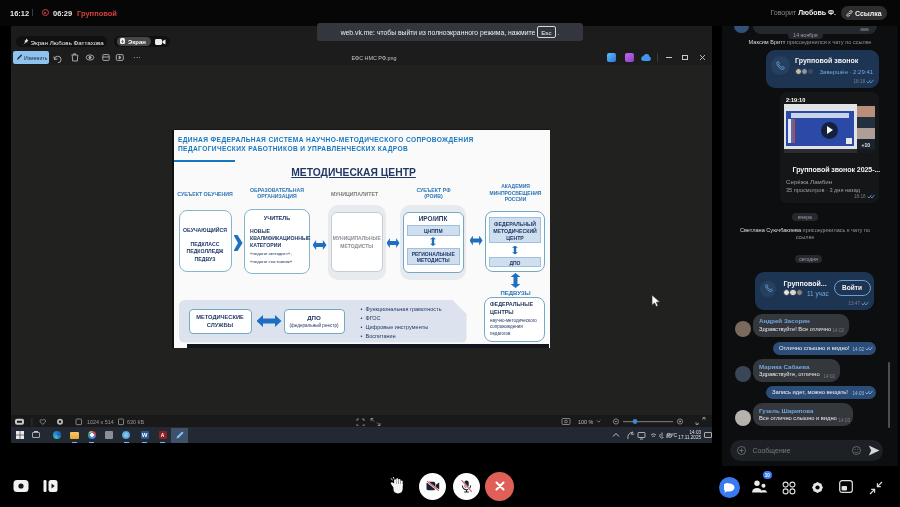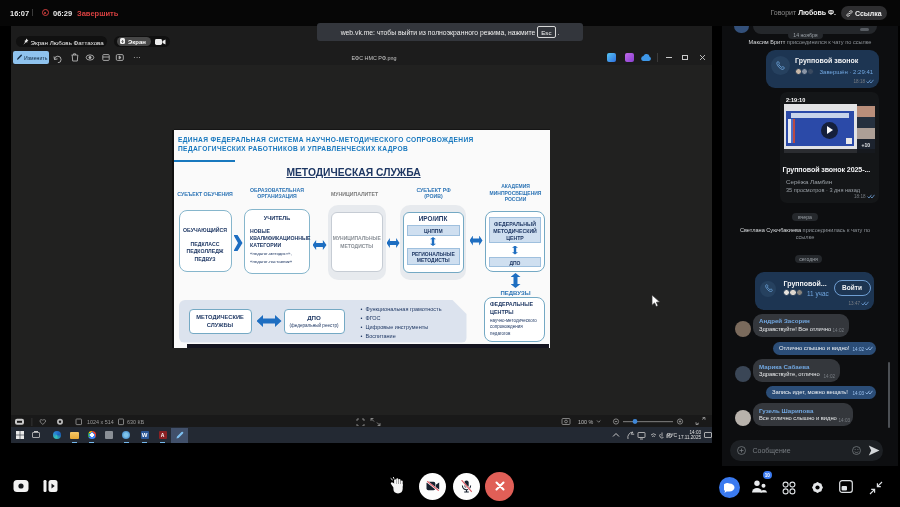--- a/index.html
+++ b/index.html
@@ -21,26 +21,26 @@
 .bubout{background:#2b4d77;border-radius:9px}
 .nm{left:6px;top:3.5px;font-size:6.2px;color:#71a7e0;white-space:nowrap}
 .tx{left:6px;top:12px;font-size:5.8px;color:#e6e8ea;white-space:nowrap;letter-spacing:-0.05px}
 .txo{left:6px;top:3px;font-size:5.9px;color:#eef1f4;white-space:nowrap;letter-spacing:-0.05px}
 .time{font-size:4.6px;color:#797e84}
 .time2{font-size:4.6px;color:#9cc2ef}
 </style>
 </head><body>
 
 <div class="abs" style="left:0;top:0;width:900px;height:26px;background:#060606;z-index:40"></div>
-<div class="abs b" style="left:10px;top:8.5px;font-size:7.5px;color:#e8e8e8;z-index:41">16:07</div>
+<div class="abs b" style="left:10px;top:8.5px;font-size:7.5px;color:#e8e8e8;z-index:41">16:12</div>
 <div class="abs" style="left:32px;top:9px;width:1px;height:7px;background:#3a3a3a;z-index:41"></div>
 <div class="abs" style="left:41.5px;top:9px;width:7px;height:7px;border-radius:50%;border:1.1px solid #d23f3f;z-index:41"></div>
 <div class="abs" style="left:44px;top:11.5px;width:2px;height:2px;border-radius:50%;background:#d23f3f;z-index:41"></div>
 <div class="abs b" style="left:53px;top:8.5px;font-size:7.5px;color:#e8e8e8;z-index:41">06:29</div>
-<div class="abs b" style="left:77px;top:8.5px;font-size:7.5px;color:#d64040;z-index:41">Завершить</div>
+<div class="abs b" style="left:77px;top:8.5px;font-size:7.5px;color:#d64040;z-index:41">Групповой</div>
 <div class="abs" style="right:64px;top:9px;font-size:7px;color:#8b8b8b;z-index:41;white-space:nowrap">Говорит <span class="b" style="color:#f0f0f0">Любовь Ф.</span></div>
 <div class="abs" style="left:841px;top:6px;width:46px;height:14px;background:#2e2e30;border-radius:7px;z-index:41">
   <svg class="abs" style="left:5px;top:3.5px" width="7" height="7" viewBox="0 0 7 7">
       <path d="M2.8 4.2 L4.2 2.8 M2.2 3.4 L1.2 4.4 a1.1 1.1 0 0 0 1.6 1.6 L3.8 5 M3.2 2 L4.2 1 a1.1 1.1 0 0 1 1.6 1.6 L4.8 3.6" stroke="#e8e8e8" stroke-width="0.9" fill="none" stroke-linecap="round"></path>
     </svg>
   <div class="abs b" style="left:14px;top:3.5px;font-size:7px;color:#f0f0f0">Ссылка</div>
 </div>
 
 <div id="screen" class="abs" style="left:11px;top:26px;width:701px;height:417px;background:#1c1c1c;z-index:1">
 
@@ -83,21 +83,21 @@
   <div class="abs" style="left:646px;top:27px;width:1px;height:9px;background:#3a3a3a"></div>
     <div class="abs" style="left:655px;top:31px;width:6px;height:1px;background:#c9c9c9"></div>
   <div class="abs" style="left:671px;top:28.5px;width:5.5px;height:5.5px;border:1px solid #c9c9c9"></div>
   <svg class="abs" style="left:688px;top:28px" width="7" height="7" viewBox="0 0 7 7">
       <path d="M1 1 L6 6 M6 1 L1 6" stroke="#c9c9c9" stroke-width="0.9"></path>
     </svg>
 
   <div id="slide" class="abs" style="left:162.5px;top:104px;width:376px;height:217.5px;background:#fafafa;box-shadow:-2px 0 0 #101010,0 -1px 0 #151515">
     <div class="abs b" style="left:4.5px;top:4.5px;width:320px;font-size:6.6px;line-height:9.6px;color:#1878be;letter-spacing:0.38px">ЕДИНАЯ ФЕДЕРАЛЬНАЯ СИСТЕМА НАУЧНО-МЕТОДИЧЕСКОГО СОПРОВОЖДЕНИЯ<br>ПЕДАГОГИЧЕСКИХ РАБОТНИКОВ И УПРАВЛЕНЧЕСКИХ КАДРОВ</div>
     <div class="abs" style="left:0;top:29.5px;width:61px;height:2.5px;background:#1878be"></div>
-    <div class="abs b" style="left:100px;top:37px;width:160px;text-align:center;font-size:10.3px;color:#1f3864;text-decoration:underline">МЕТОДИЧЕСКАЯ СЛУЖБА</div>
+    <div class="abs b" style="left:100px;top:37px;width:160px;text-align:center;font-size:10.3px;color:#1f3864;text-decoration:underline">МЕТОДИЧЕСКАЯ ЦЕНТР</div>
 
     <div class="abs b sh" style="left:1px;top:60.5px;width:61px">СУБЪЕКТ ОБУЧЕНИЯ</div>
     <div class="abs b sh" style="left:72px;top:56.5px;width:63px">ОБРАЗОВАТЕЛЬНАЯ<br>ОРГАНИЗАЦИЯ</div>
     <div class="abs b sh" style="left:150px;top:61px;width:62px;color:#7c7c7c">МУНИЦИПАЛИТЕТ</div>
     <div class="abs b sh" style="left:230px;top:56.5px;width:60px">СУБЪЕКТ РФ<br>(РОИВ)</div>
     <div class="abs b sh" style="left:311px;top:53px;width:62px;font-size:5px">АКАДЕМИЯ<br>МИНПРОСВЕЩЕНИЯ<br>РОССИИ</div>
 
     <div class="abs sbox" style="left:5px;top:79.5px;width:53px;height:62px;border-radius:8px">
       <div class="abs b nv" style="left:0;top:16px;width:100%;text-align:center;font-size:5.2px">ОБУЧАЮЩИЙСЯ</div>
       <div class="abs b nv" style="left:0;top:30px;width:100%;text-align:center;font-size:5.2px;line-height:7.6px">ПЕДКЛАСС<br>ПЕДКОЛЛЕДЖ<br>ПЕДВУЗ</div>
@@ -317,21 +317,21 @@
   <div class="abs" style="left:66px;top:46px;width:6px;height:6px;background:#e8e8e8"></div>
   <div class="abs" style="left:4px;top:56.5px;width:73px;height:4.5px;background:#2b2d31"></div>
   <div class="abs" style="left:77.5px;top:14px;width:17.5px;height:10.6px;background:#b98e7a"></div>
   <div class="abs" style="left:77.5px;top:25px;width:17.5px;height:10.6px;background:#25303e"></div>
   <div class="abs" style="left:77.5px;top:36px;width:17.5px;height:10.6px;background:#ad9f96"></div>
   <div class="abs" style="left:77.5px;top:47px;width:17.5px;height:10px;background:#1c232e"></div>
   <div class="abs b" style="left:77.5px;top:49.5px;width:17.5px;text-align:center;font-size:5px;color:#e8eaec">+10</div>
   <div class="abs" style="left:41px;top:29.5px;width:17px;height:17px;border-radius:50%;background:rgba(15,20,30,0.78)"></div>
   <div class="abs" style="left:47.5px;top:34px;width:0;height:0;border-left:6px solid #fff;border-top:4px solid transparent;border-bottom:4px solid transparent"></div>
   <div class="abs b" style="left:6.5px;top:4.5px;font-size:5.6px;color:#fff">2:19:10</div>
-  <div class="abs b" style="left:3px;top:74px;font-size:7.1px;color:#f2f3f5;white-space:nowrap;letter-spacing:-0.1px">Групповой звонок 2025-...</div>
+  <div class="abs b" style="left:13px;top:74px;font-size:7.1px;color:#f2f3f5;white-space:nowrap;letter-spacing:-0.1px">Групповой звонок 2025-...</div>
   <div class="abs" style="left:6.5px;top:86px;font-size:6.2px;color:#9aa0a6">Серёжа Ламбин</div>
   <div class="abs" style="left:6.5px;top:95px;font-size:5.6px;color:#9aa0a6">35 просмотров · 3 дня назад</div>
   <div class="abs time" style="right:13px;bottom:3.5px">18:18</div>
   <svg class="abs" style="right:4px;bottom:4px" width="8" height="5" viewBox="0 0 8 5">
       <path d="M0.5 2.5 L2 4 L4.5 0.8 M3.5 2.5 L5 4 L7.5 0.8" stroke="#6f9fd8" stroke-width="0.8" fill="none"></path>
     </svg>
 </div>
 
 <div class="abs chip" style="left:792px;top:212.5px;width:26px;z-index:7">вчера</div>
 <div class="abs sys" style="left:735px;top:227px;width:140px;z-index:7"><span style="color:#dadde0">Светлана Суючбакиева</span> присоединилась к чату по ссылке</div>

